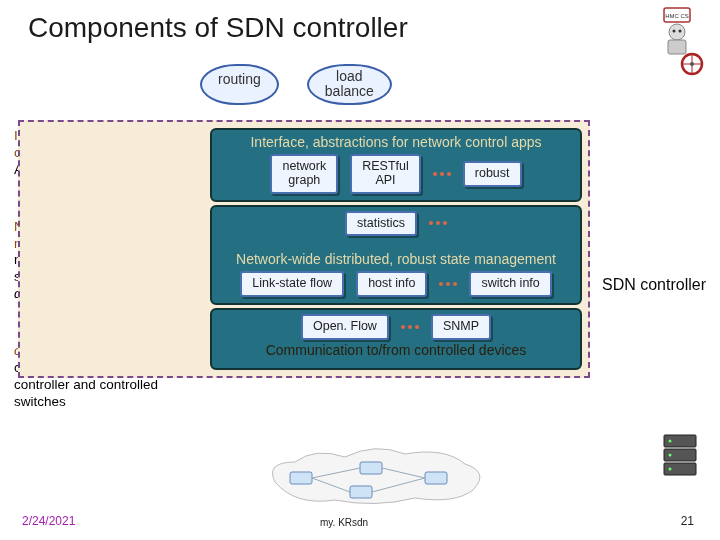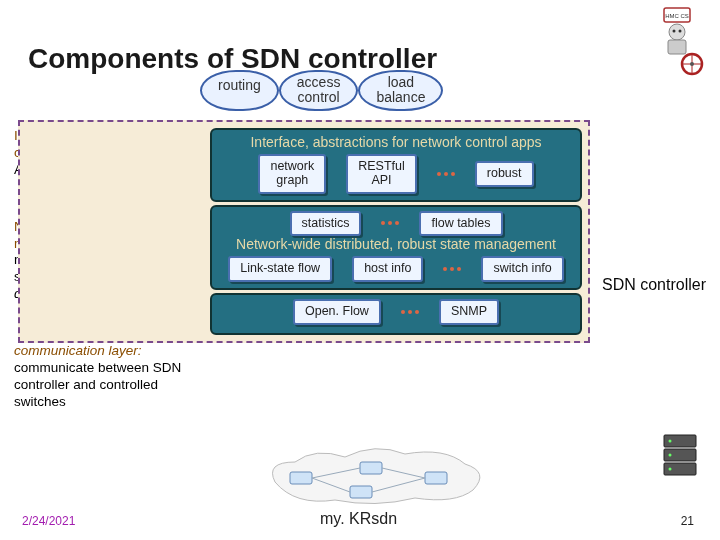--- a/index.html
+++ b/index.html
@@ -1,37 +1,37 @@
 <!DOCTYPE html>
 <html><head>
 <meta charset="utf-8">
 <style>
   * { box-sizing: border-box; margin: 0; padding: 0; }
   body { width: 720px; height: 540px; font-family: "Segoe UI", Arial, sans-serif; background: #fff; position: relative; overflow: hidden; }
-  .title { font-size: 28px; color: #1a1a1a; padding: 12px 0 0 28px; font-weight: 700; margin-top: 31px; }
+  .title { font-size: 28px; color: #1a1a1a; padding: 12px 0 0 28px; font-weight: 400; }
   .robot { position: absolute; top: 6px; right: 12px; width: 70px; height: 70px; }
-  .top-bubbles { position: absolute; top: 70px; left: 200px; display: flex; }
+  .top-bubbles { position: absolute; top: 64px; left: 200px; display: flex; gap: 28px; }
   .bubble { border: 2px solid #3a5fa8; background: #eaf2ff; border-radius: 50% / 55%; padding: 3px 16px; font-size: 14px; color: #333; text-align: center; line-height: 1.1; }
   .bubble.one { padding: 6px 16px; }
   .main { position: absolute; top: 120px; left: 18px; right: 130px; }
   .dashed-rect { border: 2px dashed #7a4a8c; background: #f6ecd7; padding: 3px 6px 3px 14px; }
   .labels { position: absolute; left: 14px; top: 128px; width: 170px; font-size: 13.5px; line-height: 1.25; }
   .labels .block { margin-bottom: 40px; }
   .layer-hdr { color: #8a4d00; font-weight: 400; }
   .layer-hdr.italic { font-style: italic; }
   .layer { background: #246f82; border: 2px solid #133; border-radius: 6px; margin: 3px 0; padding: 4px 8px 6px 8px; color: #fff; }
   .layer-title { color: #e6d9a8; font-size: 14px; text-align: center; margin-bottom: 4px; }
   .layer-title.dark { color: #2a1e0a; }
-  .row { display: flex; justify-content: center; gap: 20px; align-items: center; }
+  .row { display: flex; justify-content: center; gap: 12px; align-items: center; }
   .box { background: #eef5ff; border: 2px solid #4a6fb0; border-radius: 3px; padding: 4px 10px; font-size: 12.5px; color: #222; text-align: center; box-shadow: 2px 2px 0 rgba(0,0,0,.35); line-height: 1.1; }
   .dots { display: flex; gap: 3px; }
   .dots span { width: 4px; height: 4px; background: #d64; border-radius: 50%; display: inline-block; }
   .sdn-label { position: absolute; right: 6px; top: 276px; width: 120px; font-size: 16px; color: #080808; text-align: center; line-height: 1.15; }
   .footer-date { position: absolute; bottom: 12px; left: 22px; font-size: 12px; color: #a21caf; }
-  .footer-mid { position: absolute; bottom: 12px; left: 320px; font-size: 16px; color: #222; }
+  .footer-mid { position: absolute; bottom: 12px; left: 320px; font-size: 10px; color: #222; }
   .footer-num { position: absolute; bottom: 12px; right: 26px; font-size: 12px; color: #222; }
   .stack { position: absolute; right: 22px; bottom: 55px; width: 36px; height: 52px; }
   .cloud { position: absolute; bottom: 32px; left: 255px; width: 240px; height: 66px; }
   .diag-col { margin-left: 176px; }
 </style>
 </head>
 <body>
 
 <div class="title">Components of SDN controller</div>
 
@@ -45,22 +45,20 @@
     <rect x="30" y="34" width="18" height="14" rx="2" fill="#ccc" stroke="#888"></rect>
     <circle cx="54" cy="58" r="10" fill="none" stroke="#a22" stroke-width="2.5"></circle>
     <line x1="44" y1="58" x2="64" y2="58" stroke="#a22"></line>
       <line x1="54" y1="48" x2="54" y2="68" stroke="#a22"></line>
     <circle cx="54" cy="58" r="2" fill="#555"></circle>
   </svg>
 </div>
 
 <div class="top-bubbles">
   <div class="bubble one">routing</div>
-  <div class="bubble" style="white-space:pre">access
-control</div>
   <div class="bubble" style="white-space:pre">load
 balance</div>
 </div>
 
 <div class="labels">
   <div class="block">
     <span class="layer-hdr">Interface layer to network control apps:</span><span> abstractions API</span>
   </div>
   <div class="block">
     <span class="layer-hdr">Network-wide state management layer:</span><span> state of networks links, switches, services: a </span><i>distributed database</i>
@@ -84,28 +82,27 @@
           <div class="dots">
               <span></span>
               <span></span>
               <span></span>
             </div>
           <div class="box">robust</div>
         </div>
       </div>
 
       <div class="layer">
-        <div class="row" style="margin-bottom:0">
+        <div class="row" style="margin-bottom:15px">
           <div class="box">statistics</div>
           <div class="dots">
               <span></span>
               <span></span>
               <span></span>
             </div>
-          <div class="box">flow tables</div>
         </div>
         <div class="layer-title">Network-wide distributed, robust  state management</div>
         <div class="row">
           <div class="box">Link-state flow</div>
           <div class="box">host info</div>
           <div class="dots">
               <span></span>
               <span></span>
               <span></span>
             </div>
@@ -116,20 +113,21 @@
       <div class="layer">
         <div class="row" style="margin-bottom:2px">
           <div class="box">Open. Flow</div>
           <div class="dots">
               <span></span>
               <span></span>
               <span></span>
             </div>
           <div class="box">SNMP</div>
         </div>
+        <div class="layer-title dark">Communication to/from controlled devices</div>
       </div>
 
     </div>
   </div>
 </div>
 
 <div class="sdn-label">SDN controller</div>
 
 <div class="cloud">
   <svg viewBox="0 0 240 66">

